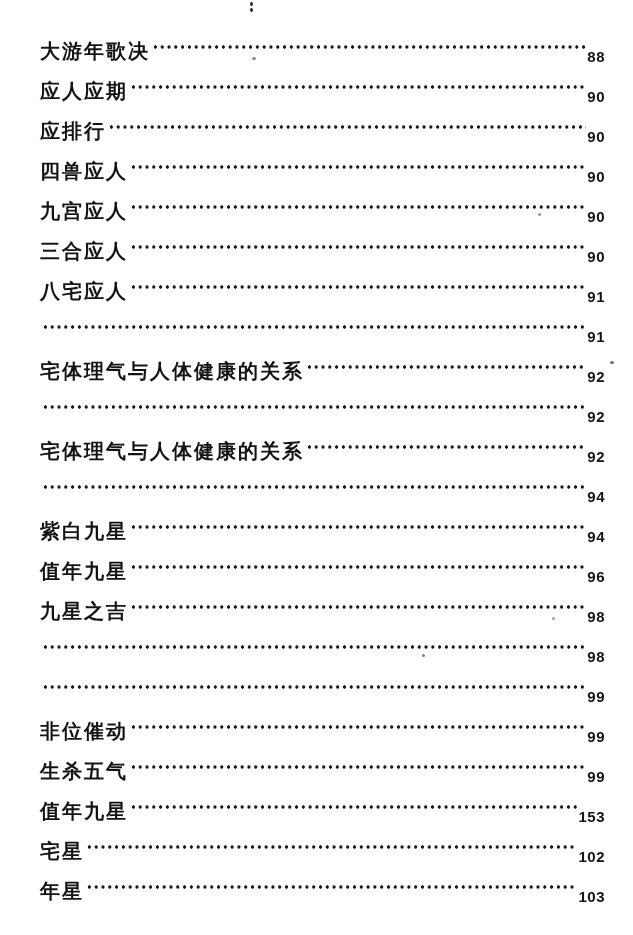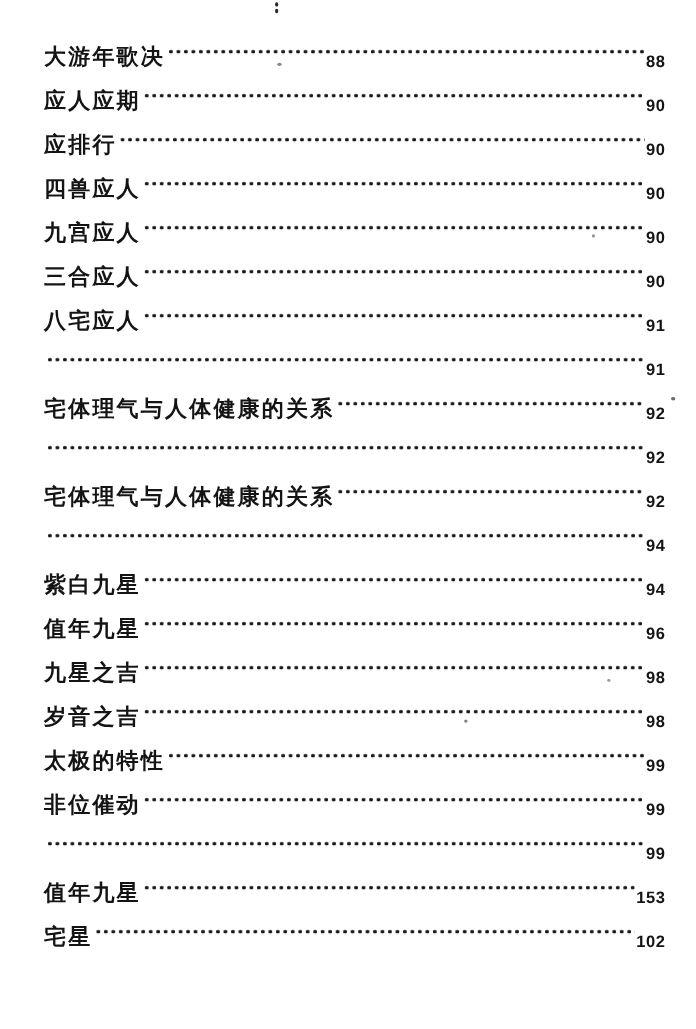--- a/index.html
+++ b/index.html
@@ -158,48 +158,52 @@
     <span class="pagenum">96</span>
   </div>
 
   <div class="row">
     <span class="title">九星之吉</span>
     <span class="leader"></span>
     <span class="pagenum">98</span>
   </div>
 
   <div class="row">
-    <span class="title">岁音之吉</span>
     <span class="leader"></span>
     <span class="pagenum">98</span>
   </div>
 
   <div class="row">
-    <span class="title">太极的特性</span>
     <span class="leader"></span>
     <span class="pagenum">99</span>
   </div>
 
   <div class="row">
     <span class="title">非位催动</span>
     <span class="leader"></span>
     <span class="pagenum">99</span>
   </div>
 
   <div class="row">
+    <span class="title">生杀五气</span>
     <span class="leader"></span>
     <span class="pagenum">99</span>
   </div>
 
   <div class="row">
     <span class="title">值年九星</span>
     <span class="leader"></span>
     <span class="pagenum">153</span>
   </div>
 
   <div class="row">
     <span class="title">宅星</span>
     <span class="leader"></span>
     <span class="pagenum">102</span>
   </div>
 
+  <div class="row">
+    <span class="title">年星</span>
+    <span class="leader"></span>
+    <span class="pagenum">103</span>
+  </div>
 </div>
 </div>
 
 </body></html>

